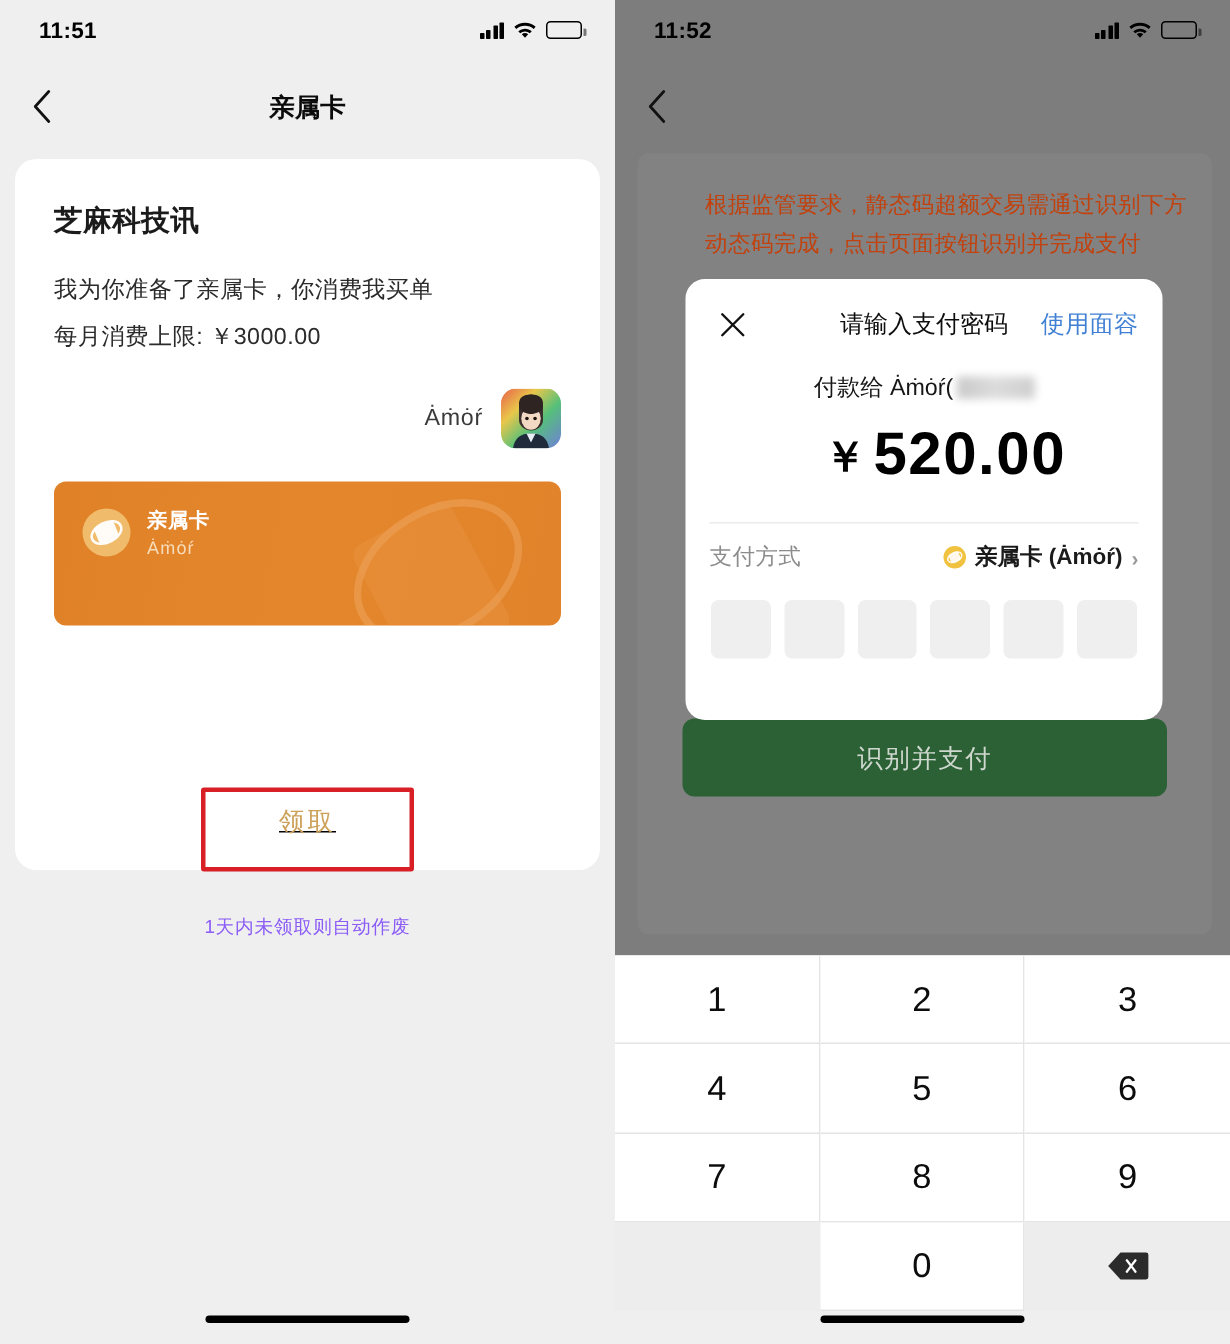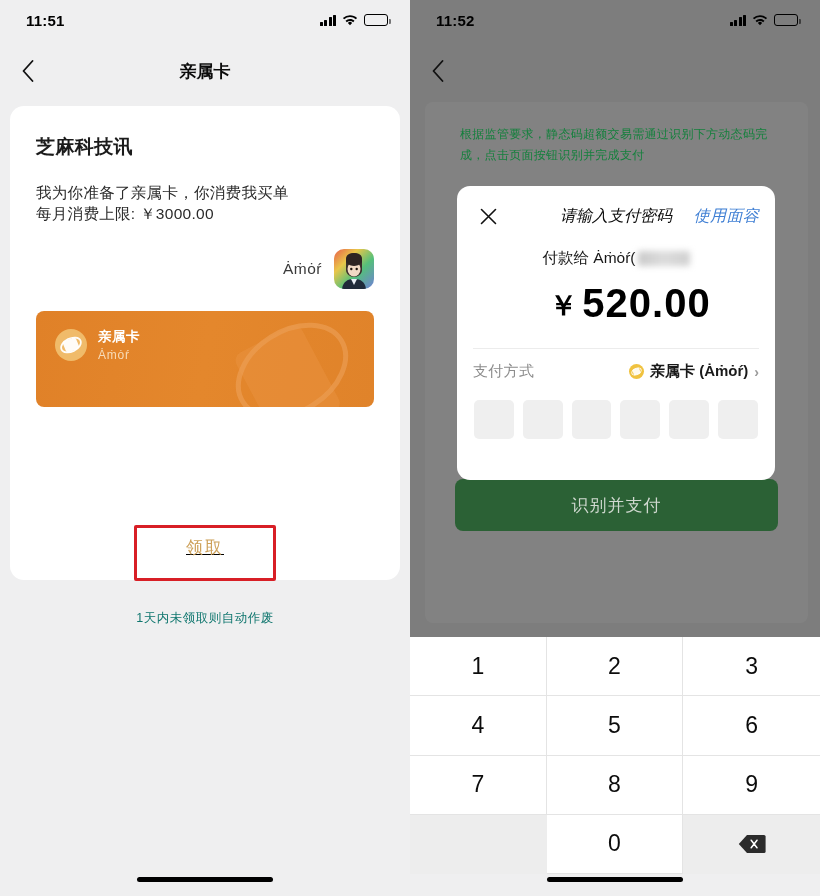--- a/index.html
+++ b/index.html
@@ -61,21 +61,21 @@
     width:136px; height:5px; background:#000; border-radius:3px;
   }
 
   
   .fc-card {
     margin:4px 10px 0 10px; background:#fff; border-radius:14px;
     padding:28px 26px 0 26px; height:474px; position:relative;
   }
   .fc-brand { font-size:19px; font-weight:600; color:#1b1b1b; letter-spacing:.4px; }
   .fc-line1 { margin-top:23px; font-size:15.5px; color:#2b2b2b; letter-spacing:.3px; }
-  .fc-line2 { font-size:15.5px; color:#2b2b2b; letter-spacing:.3px; }
+  .fc-line2 { margin-top:10px; font-size:15.5px; color:#2b2b2b; letter-spacing:.3px; }
   .fc-note {
     margin-top:26px; font-size:14.5px; color:#9a9a9a; line-height:1.75;
     letter-spacing:.3px; max-width:350px;
   }
   .fc-signer {
     margin-top:24px; display:flex; align-items:center; justify-content:flex-end;
     gap:12px;
   }
   .fc-signer-name { font-size:15.5px; color:#3a3a3a; letter-spacing:.5px; }
   .avatar {
@@ -102,53 +102,52 @@
     display:flex; align-items:center; justify-content:center;text-decoration:underline;
   }
   .fc-claim {
     font-size:17px; color:#cda15a; letter-spacing:2px; cursor:pointer;
   }
   .anno-claim {
     position:absolute; left:124px; top:419px; width:142px; height:56px;
     border:3px solid #d81f26; border-radius:2px; pointer-events:none;
   }
   .fc-foot {
-    margin-top:30px; text-align:center; font-size:12.5px; color:#0f766e;
+    margin-top:30px; text-align:center; font-size:12.5px; color:#8b5cf6;
     letter-spacing:.5px;
   }
 
   
   .pay-root { position:relative; width:410px; height:896px; background:#efeff0; }
   .pay-dim {
     position:absolute; left:0; top:0; width:410px; height:637px;
     background:#7d7d7d;
   }
   .pay-sheet {
     position:absolute; left:15px; top:102px; width:383px; height:521px;
     background:rgba(255,255,255,.045); border-radius:8px;
   }
   .pay-notice {
-    position:absolute; left:50px; top:124px; width:325px;
-    font-size:12px; line-height:1.75; color:#15803d; letter-spacing:.3px;
+    position:absolute; left:60px; top:124px; width:325px;
+    font-size:15px; line-height:1.75; color:#c2410c; letter-spacing:.3px;
   }
   .greenbtn {
     position:absolute; left:45px; top:479px; width:323px; height:52px;
     background:#2b6135; border-radius:8px; color:#cfd8cf;
     font-size:17px; display:flex; align-items:center; justify-content:center;
     letter-spacing:1px; cursor:pointer;
   }
 
   .dialog {
     position:absolute; left:47px; top:186px; width:318px; height:294px;
     background:#fff; border-radius:13px; z-index:5; overflow:hidden;
   }
   .dlg-head {
     height:60px; display:flex; align-items:center; position:relative;
     padding:0 16px;
-    font-style:italic;
   }
   .dlg-close { width:30px; height:30px; display:flex; align-items:center;
     justify-content:center; cursor:pointer; }
   .dlg-title {
     position:absolute; left:0; right:0; text-align:center;
     font-size:16px; color:#0d0d0d; font-weight:500; pointer-events:none;
   }
   .dlg-faceid {
     margin-left:auto; font-size:16px; color:#3f7fd4; cursor:pointer;
     z-index:2; letter-spacing:.3px;

